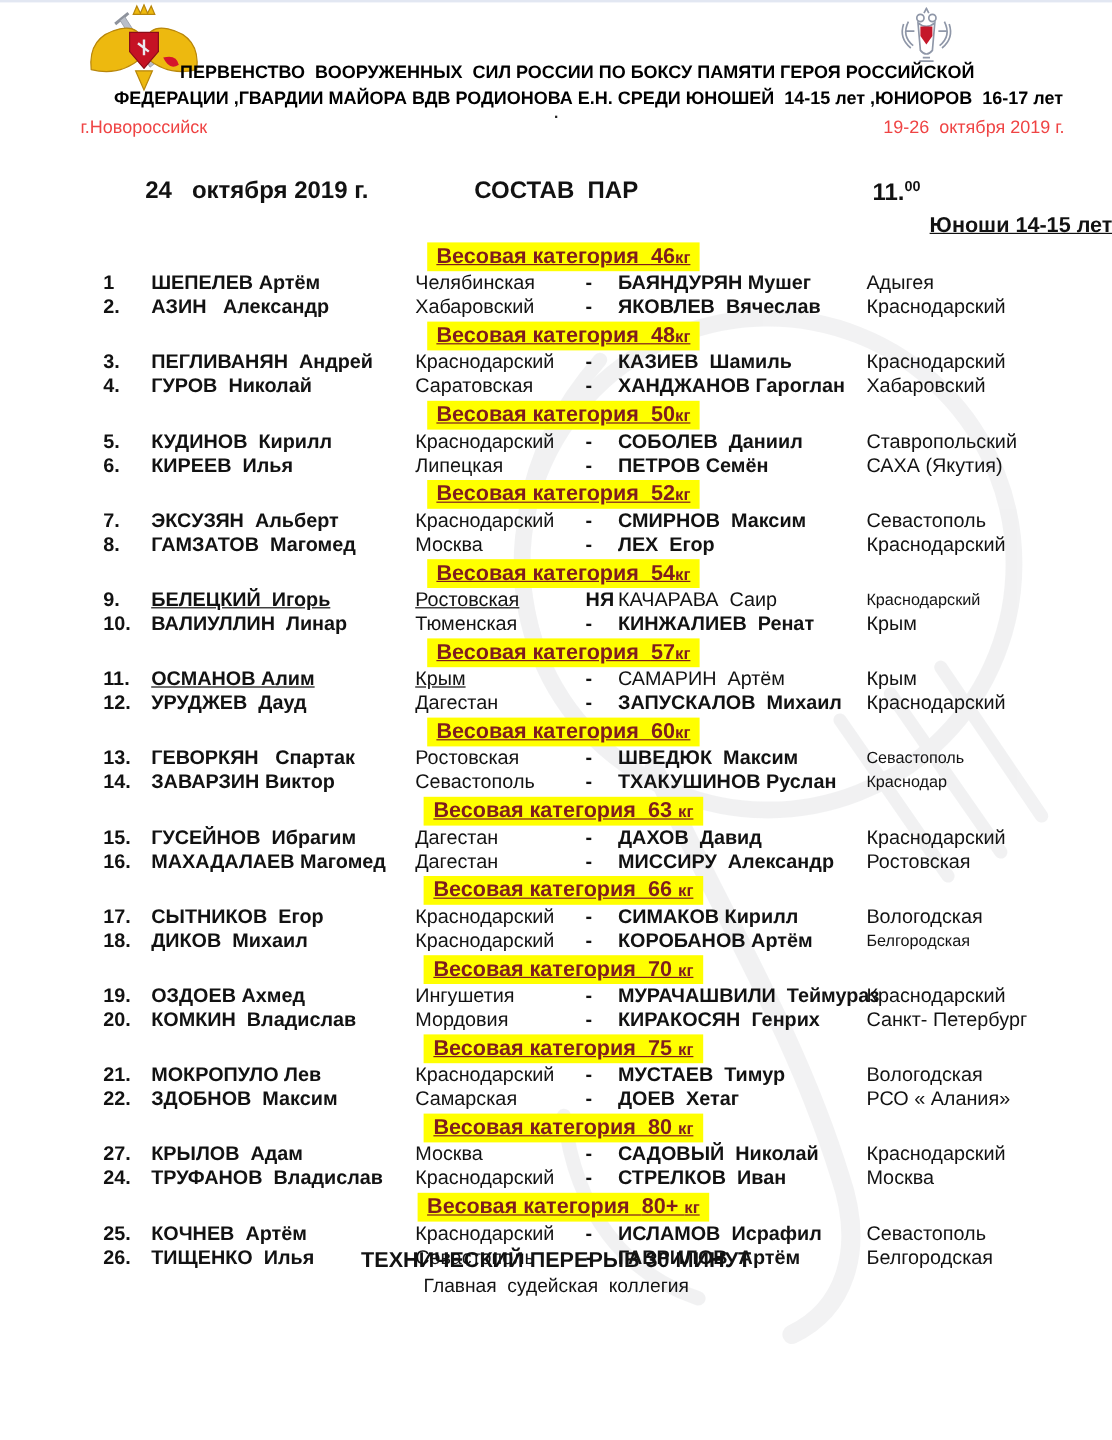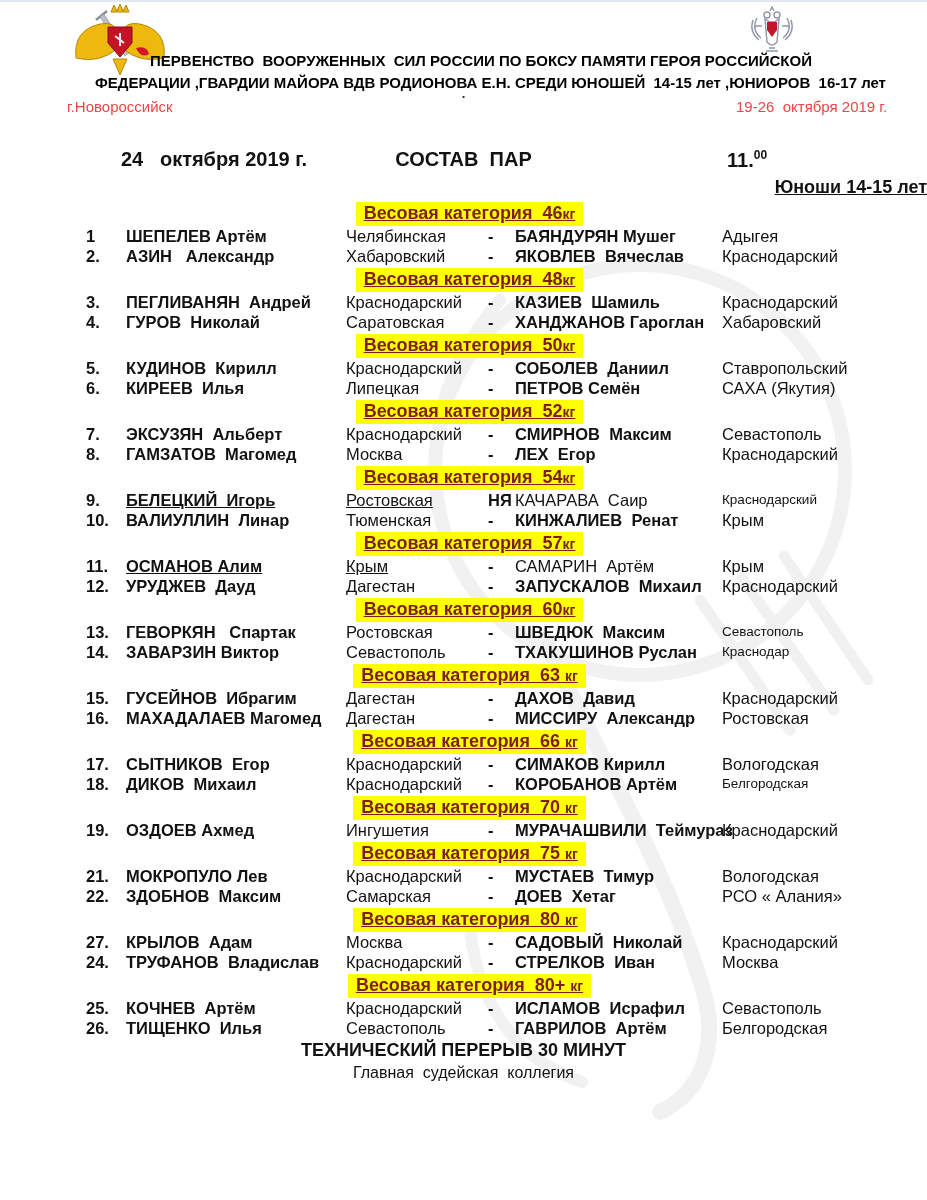--- a/index.html
+++ b/index.html
@@ -125,20 +125,21 @@
     <div class="row"><span class="c n">13.</span><span class="c name">ГЕВОРКЯН   Спартак</span><span class="c region">Ростовская</span><span class="c sep">-</span><span class="c opp">ШВЕДЮК  Максим</span><span class="c oppr small">Севастополь</span></div>
     <div class="row"><span class="c n">14.</span><span class="c name">ЗАВАРЗИН Виктор</span><span class="c region">Севастополь</span><span class="c sep">-</span><span class="c opp">ТХАКУШИНОВ Руслан</span><span class="c oppr small">Краснодар</span></div>
     <div class="cat"><span class="cat-label"><span>Весовая категория  </span><span class="numv">63 </span><span class="unit">кг</span></span></div>
     <div class="row"><span class="c n">15.</span><span class="c name">ГУСЕЙНОВ  Ибрагим</span><span class="c region">Дагестан</span><span class="c sep">-</span><span class="c opp">ДАХОВ  Давид</span><span class="c oppr">Краснодарский</span></div>
     <div class="row"><span class="c n">16.</span><span class="c name">МАХАДАЛАЕВ Магомед</span><span class="c region">Дагестан</span><span class="c sep">-</span><span class="c opp">МИССИРУ  Александр</span><span class="c oppr">Ростовская</span></div>
     <div class="cat"><span class="cat-label"><span>Весовая категория  </span><span class="numv">66 </span><span class="unit">кг</span></span></div>
     <div class="row"><span class="c n">17.</span><span class="c name">СЫТНИКОВ  Егор</span><span class="c region">Краснодарский</span><span class="c sep">-</span><span class="c opp">СИМАКОВ Кирилл</span><span class="c oppr">Вологодская</span></div>
     <div class="row"><span class="c n">18.</span><span class="c name">ДИКОВ  Михаил</span><span class="c region">Краснодарский</span><span class="c sep">-</span><span class="c opp">КОРОБАНОВ Артём</span><span class="c oppr small">Белгородская</span></div>
     <div class="cat"><span class="cat-label"><span>Весовая категория  </span><span class="numv">70 </span><span class="unit">кг</span></span></div>
     <div class="row"><span class="c n">19.</span><span class="c name">ОЗДОЕВ Ахмед</span><span class="c region">Ингушетия</span><span class="c sep">-</span><span class="c opp">МУРАЧАШВИЛИ  Теймураз</span><span class="c oppr">Краснодарский</span></div>
+    <div class="row"><span class="c n">20.</span><span class="c name">КОМКИН  Владислав</span><span class="c region">Мордовия</span><span class="c sep">-</span><span class="c opp">КИРАКОСЯН  Генрих</span><span class="c oppr">Санкт- Петербург</span></div>
     <div class="cat"><span class="cat-label"><span>Весовая категория  </span><span class="numv">75 </span><span class="unit">кг</span></span></div>
     <div class="row"><span class="c n">21.</span><span class="c name">МОКРОПУЛО Лев</span><span class="c region">Краснодарский</span><span class="c sep">-</span><span class="c opp">МУСТАЕВ  Тимур</span><span class="c oppr">Вологодская</span></div>
     <div class="row"><span class="c n">22.</span><span class="c name">ЗДОБНОВ  Максим</span><span class="c region">Самарская</span><span class="c sep">-</span><span class="c opp">ДОЕВ  Хетаг</span><span class="c oppr">РСО « Алания»</span></div>
     <div class="cat"><span class="cat-label"><span>Весовая категория  </span><span class="numv">80 </span><span class="unit">кг</span></span></div>
     <div class="row"><span class="c n">27.</span><span class="c name">КРЫЛОВ  Адам</span><span class="c region">Москва</span><span class="c sep">-</span><span class="c opp">САДОВЫЙ  Николай</span><span class="c oppr">Краснодарский</span></div>
     <div class="row"><span class="c n">24.</span><span class="c name">ТРУФАНОВ  Владислав</span><span class="c region">Краснодарский</span><span class="c sep">-</span><span class="c opp">СТРЕЛКОВ  Иван</span><span class="c oppr">Москва</span></div>
     <div class="cat"><span class="cat-label"><span>Весовая категория  </span><span class="numv">80+ </span><span class="unit">кг</span></span></div>
     <div class="row"><span class="c n">25.</span><span class="c name">КОЧНЕВ  Артём</span><span class="c region">Краснодарский</span><span class="c sep">-</span><span class="c opp">ИСЛАМОВ  Исрафил</span><span class="c oppr">Севастополь</span></div>
     <div class="row"><span class="c n">26.</span><span class="c name">ТИЩЕНКО  Илья</span><span class="c region">Севастополь</span><span class="c sep">-</span><span class="c opp">ГАВРИЛОВ  Артём</span><span class="c oppr">Белгородская</span></div>
   </div>

